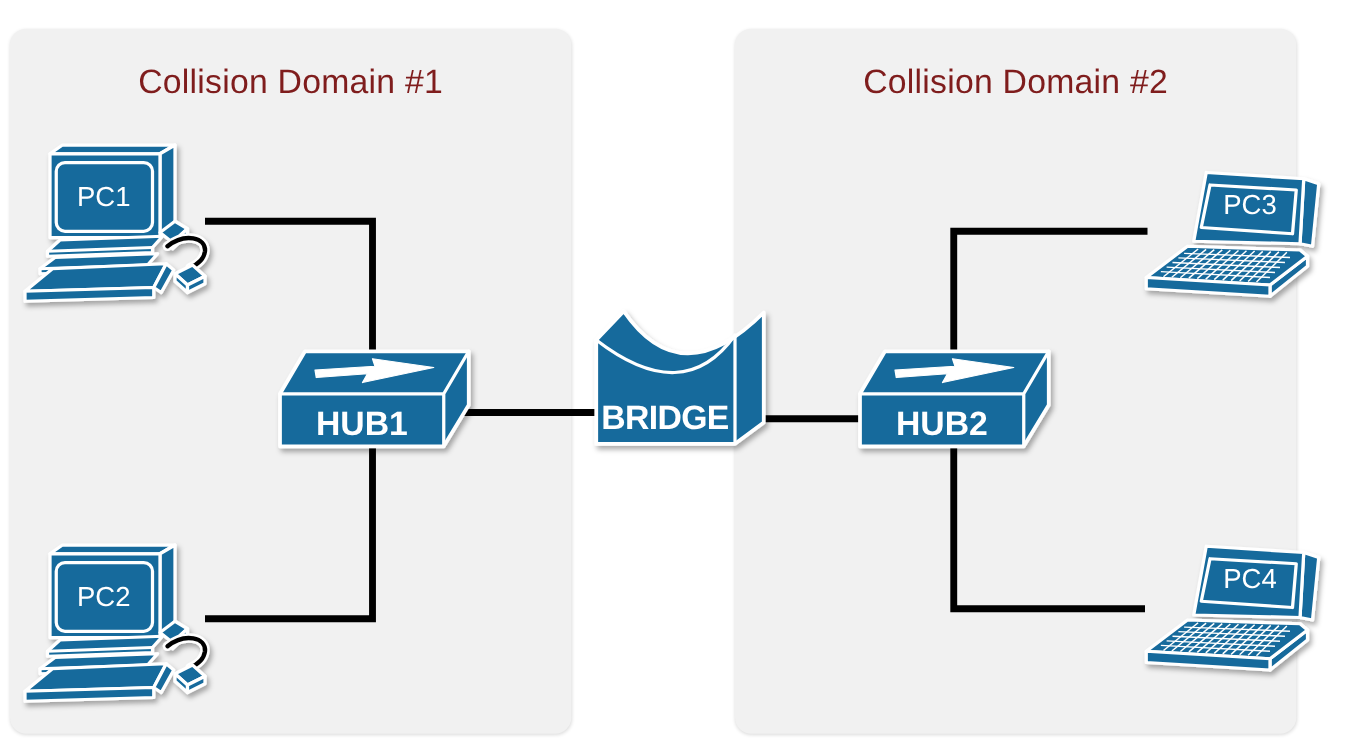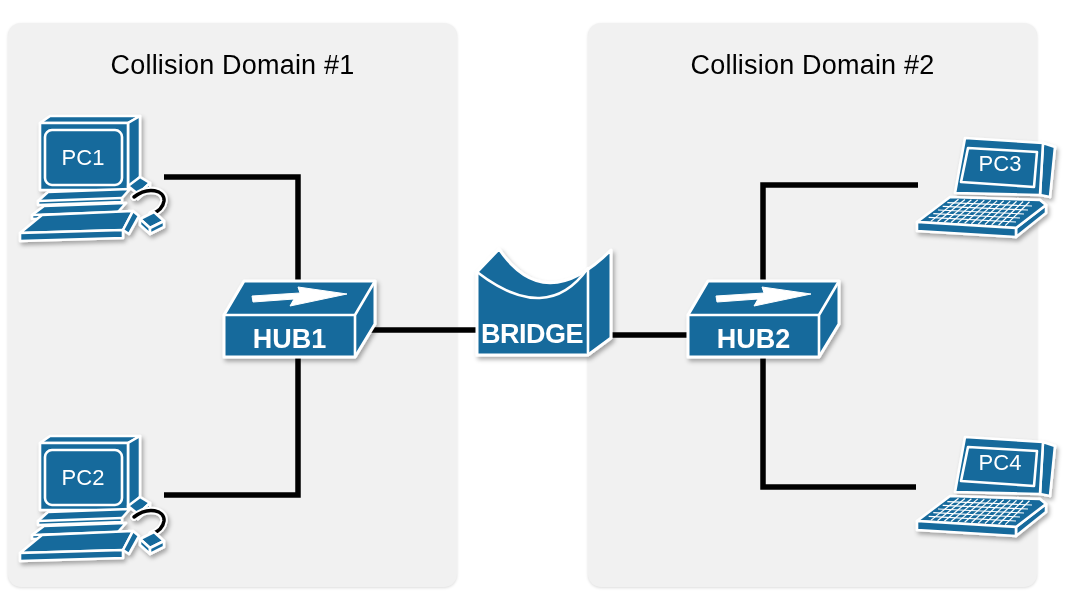--- a/index.html
+++ b/index.html
@@ -3,21 +3,21 @@
 <meta charset="utf-8">
 <style>
   html,body{margin:0;padding:0;background:#fff;}
   .canvas{position:relative;width:1082px;height:605px;background:#ffffff;
           font-family:"Liberation Sans","DejaVu Sans",sans-serif;overflow:hidden;}
   .panel{position:absolute;top:23px;width:449px;height:564px;background:#f1f1f1;
          border-radius:13px;box-shadow:0 1px 3px rgba(0,0,0,.14);}
   .panel.left{left:8px;}
   .panel.right{left:588px;}
   .panel-title{margin-top:27px;text-align:center;font-size:27px;font-weight:400;
-               color:#000000;letter-spacing:.2px;}
+               color:#7f1d1d;letter-spacing:.2px;}
   svg.diagram{position:absolute;left:0;top:0;}
   .shape{fill:#166a9c;stroke:#ffffff;stroke-width:2.6;stroke-linejoin:round;}
   .thick{stroke-width:3;}
   .wline{fill:none;stroke:#ffffff;stroke-width:2.6;stroke-linejoin:round;stroke-linecap:round;}
   .link{fill:none;stroke:#000000;stroke-width:5.5;}
   .cable-out{fill:none;stroke:#ffffff;stroke-width:7.5;stroke-linecap:round;}
   .cable{fill:none;stroke:#000000;stroke-width:3.5;stroke-linecap:round;}
   .node-label{fill:#ffffff;font-size:22px;text-anchor:middle;
               font-family:"Liberation Sans","DejaVu Sans",sans-serif;}
   .hub-label{fill:#ffffff;font-size:27px;font-weight:bold;text-anchor:middle;

